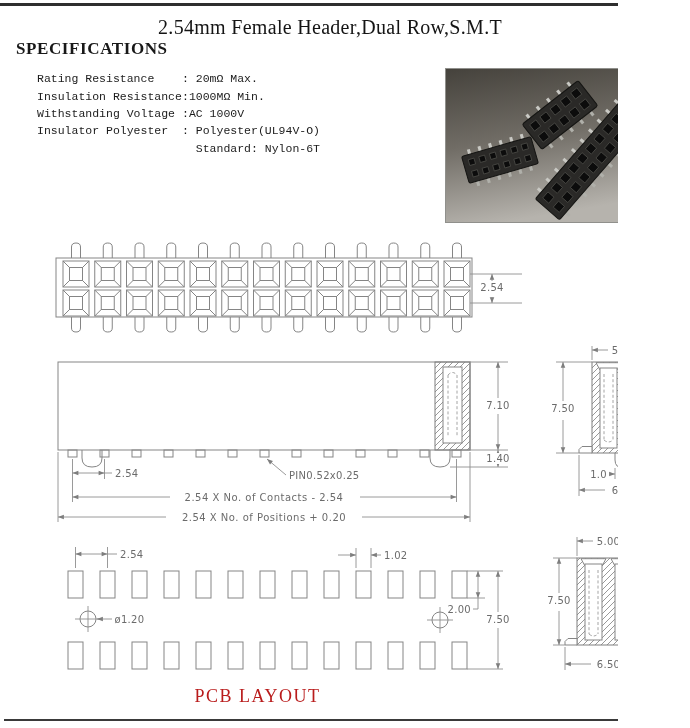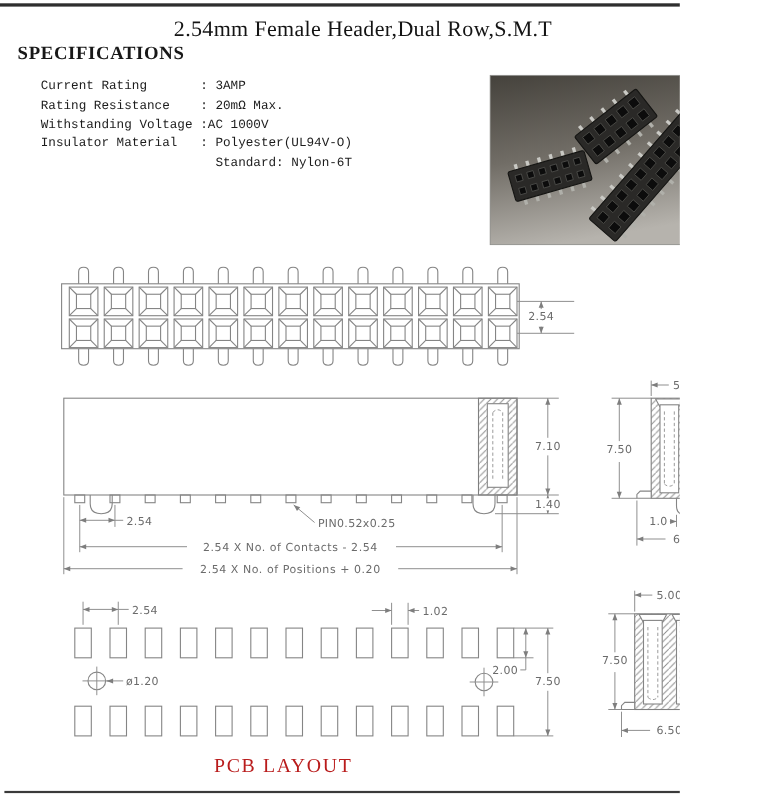--- a/index.html
+++ b/index.html
@@ -45,33 +45,33 @@
   </svg>
 
   <div id="rule-top" class="rule"></div>
   <div id="rule-bottom" class="rule"></div>
 
   <div id="title">2.54mm Female Header,Dual Row,S.M.T</div>
   <div id="spec-heading">SPECIFICATIONS</div>
 
   <div id="spec-table">
     <div class="spec-row">
-        <span class="spec-label">Current Rating</span>
-        <span class="spec-value">: 3AMP</span>
+        <span class="spec-label">Rating Resistance</span>
+        <span class="spec-value">: 20mΩ Max.</span>
       </div>
     <div class="spec-row">
-        <span class="spec-label">Rating Resistance</span>
-        <span class="spec-value">: 20mΩ Max.</span>
+        <span class="spec-label">Insulation Resistance</span>
+        <span class="spec-value">:1000MΩ Min.</span>
       </div>
     <div class="spec-row">
         <span class="spec-label">Withstanding Voltage</span>
         <span class="spec-value">:AC 1000V</span>
       </div>
     <div class="spec-row">
-        <span class="spec-label">Insulator Material</span>
+        <span class="spec-label">Insulator Polyester</span>
         <span class="spec-value">: Polyester(UL94V-O)</span>
       </div>
     <div class="spec-row">
         <span class="spec-label"></span>
         <span class="spec-value">  Standard: Nylon-6T</span>
       </div>
   </div>
 
   <svg class="draw" style="left:445px;top:68px;overflow:hidden" width="230" height="155" viewBox="0 0 230 155">
     <defs>

